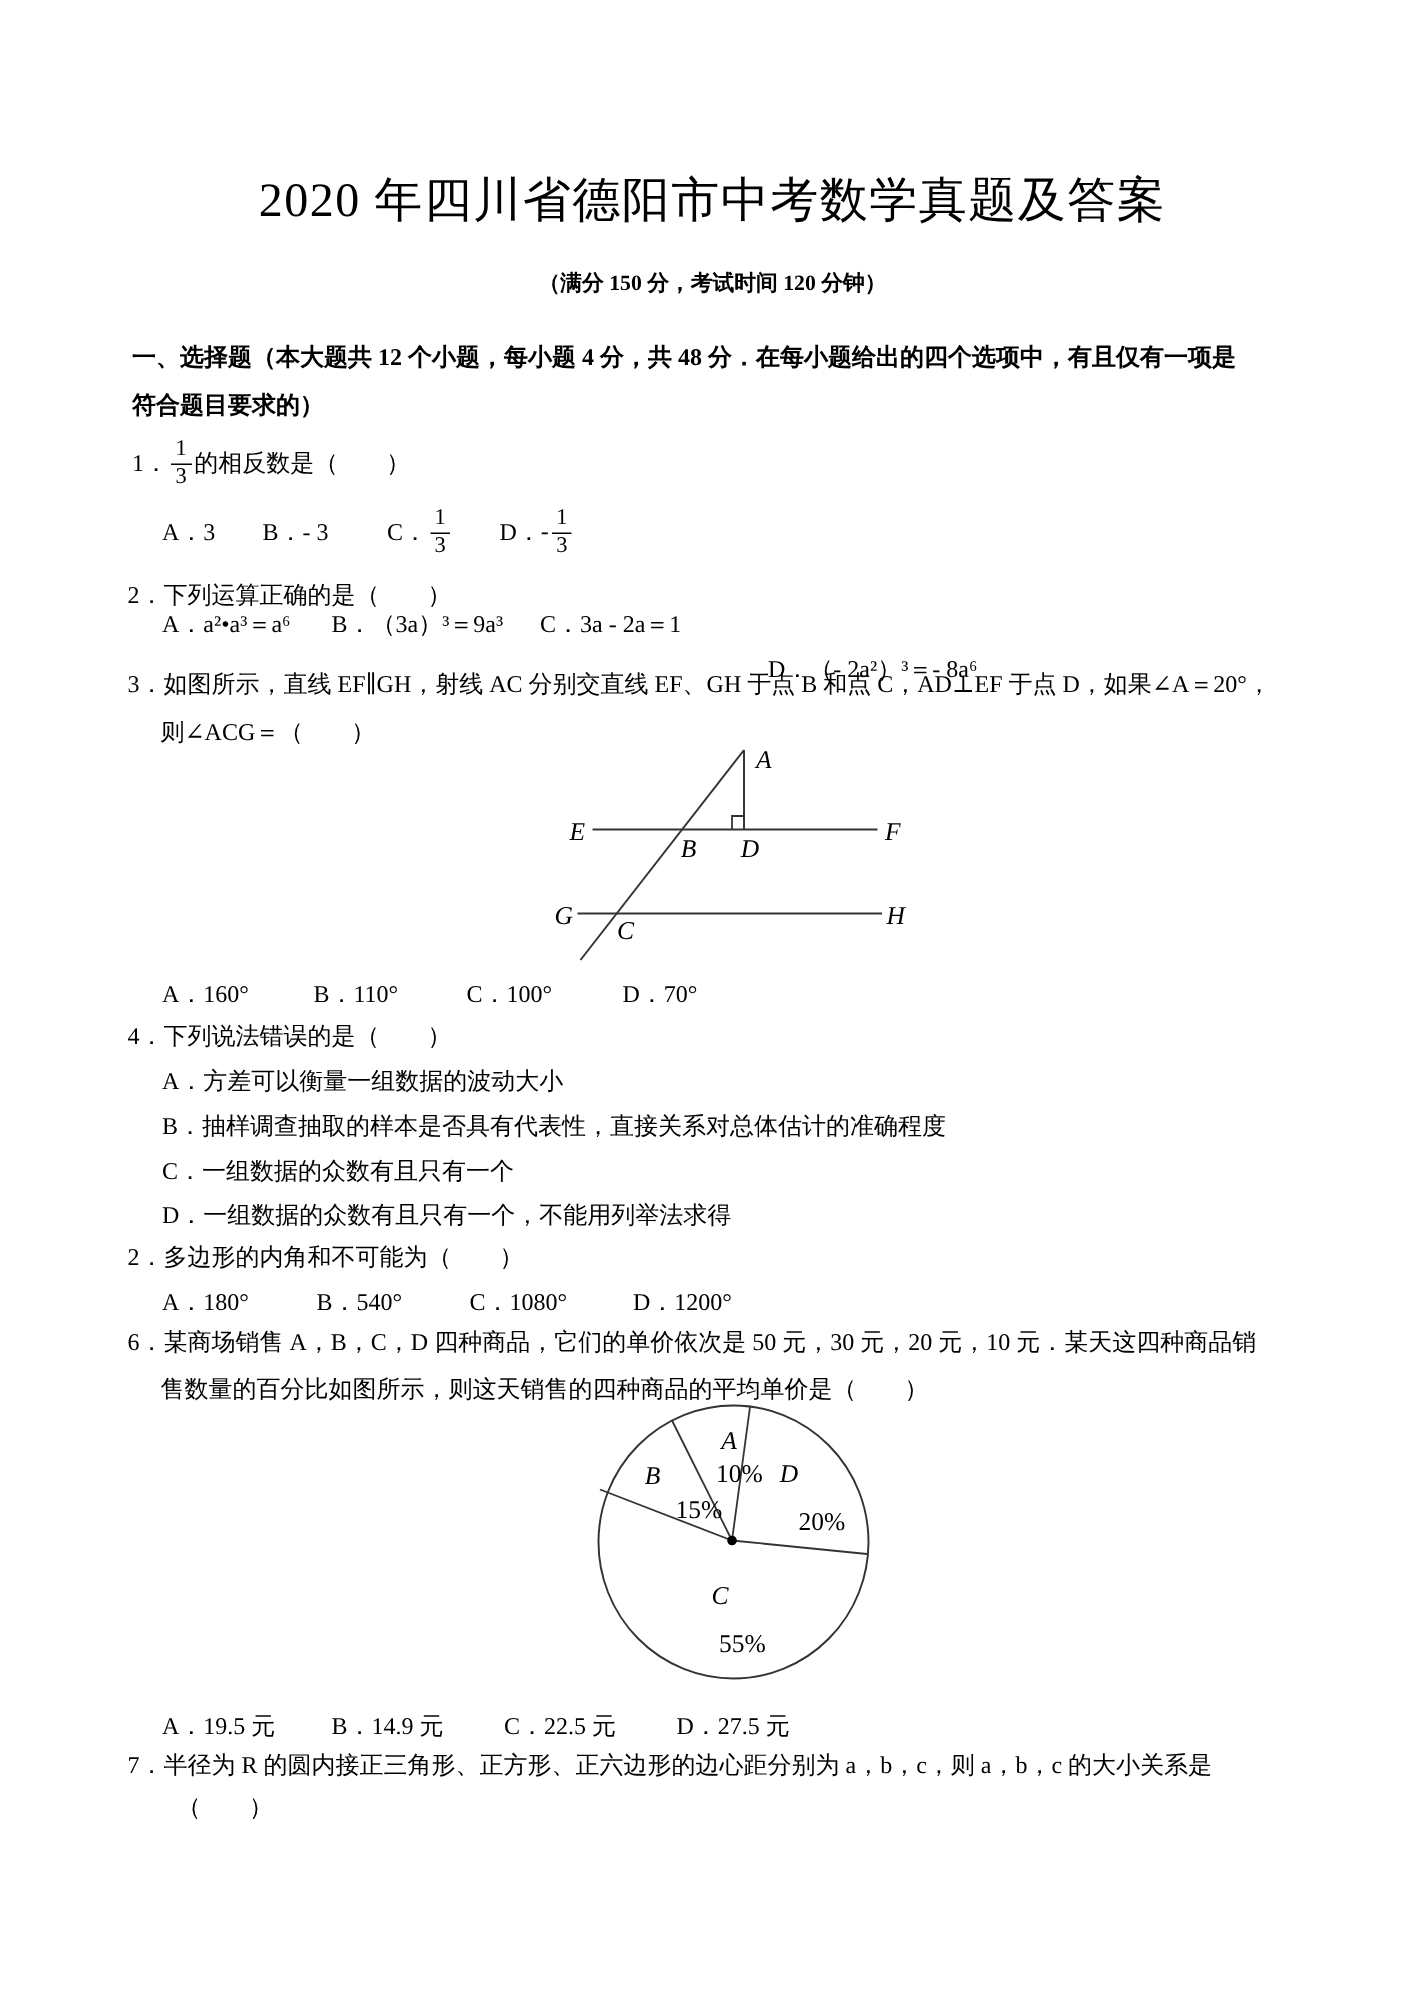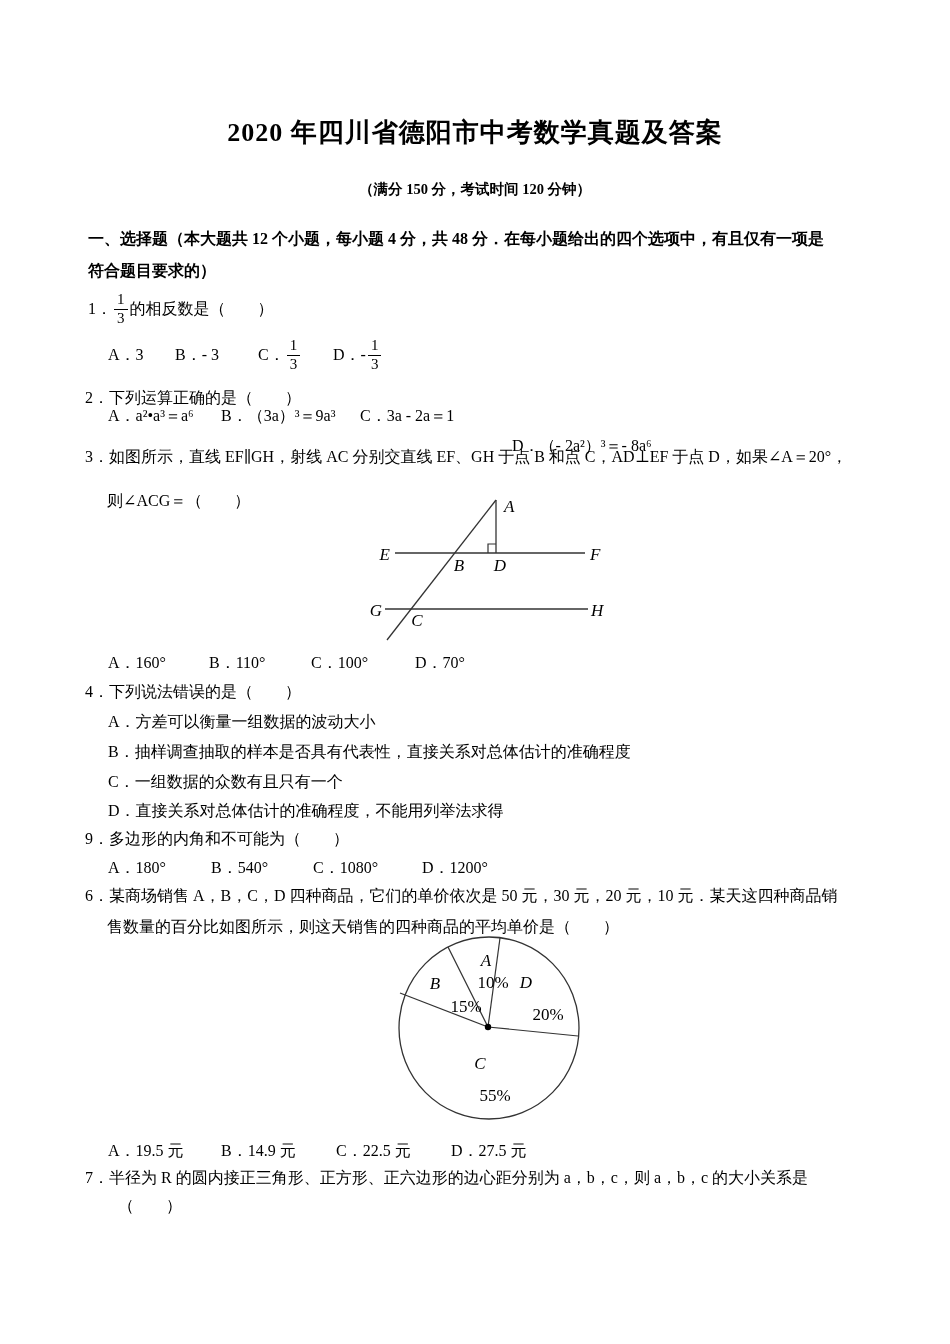--- a/index.html
+++ b/index.html
@@ -6,21 +6,21 @@
   .page{
     position:relative;
     width:950px;height:1344px;
     background:#fff;color:#000;
     font-family:"Liberation Serif","DejaVu Serif",serif;
     font-size:16px;
     overflow:hidden;
   }
   .line{position:absolute;white-space:pre;line-height:22px;}
   .center{left:0;width:100%;text-align:center;}
-  .title{font-size:26px;font-weight:bold;letter-spacing:1px;}
+  .title{font-size:32px;font-weight:normal;letter-spacing:1px;}
   .subtitle{font-size:14.5px;font-weight:bold;}
   .bold{font-weight:bold;}
   .qrow{position:absolute;left:0;width:100%;height:46px;}
   .qrow .opt{position:absolute;top:0;height:100%;display:flex;align-items:center;white-space:pre;}
   .fracline{position:absolute;display:flex;align-items:center;white-space:pre;}
   .frac{display:inline-flex;flex-direction:column;align-items:center;line-height:1.05;font-size:15px;margin:0 2px;}
   .frac .num{border-bottom:1.3px solid #000;padding:0 3px 1px 3px;}
   .frac .den{padding-top:1px;}
   svg text{font-family:"Liberation Serif","DejaVu Serif",serif;}
   .figlabel{font-style:italic;font-size:17px;}
@@ -50,21 +50,21 @@
 
   <div class="line" style="top:387px;left:85px;">2．下列运算正确的是（　　）</div>
   <div class="qrow" style="top:402px;height:28px;">
     <span class="opt" style="left:108px;">A．a²•a³＝a⁶</span>
     <span class="opt" style="left:221px;">B．（3a）³＝9a³</span>
     <span class="opt" style="left:360px;">C．3a - 2a＝1</span>
     <span class="opt" style="left:512px;margin-top:30px;">D．（- 2a²）³＝- 8a⁶</span>
   </div>
 
   <div class="line" style="top:446px;left:85px;">3．如图所示，直线 EF∥GH，射线 AC 分别交直线 EF、GH 于点 B 和点 C，AD⊥EF 于点 D，如果∠A＝20°，</div>
-  <div class="line" style="top:478px;left:107px;margin-top:12px;">则∠ACG＝（　　）</div>
+  <div class="line" style="top:478px;left:107px;">则∠ACG＝（　　）</div>
 
   <svg style="position:absolute;left:360px;top:488px;" width="260" height="162" viewBox="0 0 260 162">
     <line x1="35" y1="65" x2="225" y2="65" stroke="#333" stroke-width="1.3"></line>
     <line x1="25" y1="121" x2="228" y2="121" stroke="#333" stroke-width="1.3"></line>
     <line x1="136" y1="12" x2="27" y2="152" stroke="#333" stroke-width="1.3"></line>
     <line x1="136" y1="12" x2="136" y2="65" stroke="#333" stroke-width="1.3"></line>
     <polyline points="128,65 128,56 136,56" fill="none" stroke="#333" stroke-width="1.2"></polyline>
     <text class="figlabel" x="144" y="24">A</text>
     <text class="figlabel" x="30" y="72" text-anchor="end">E</text>
     <text class="figlabel" x="99" y="83" text-anchor="middle">B</text>
@@ -79,23 +79,23 @@
     <span class="opt" style="left:108px;">A．160°</span>
     <span class="opt" style="left:209px;">B．110°</span>
     <span class="opt" style="left:311px;">C．100°</span>
     <span class="opt" style="left:415px;">D．70°</span>
   </div>
 
   <div class="line" style="top:681px;left:85px;">4．下列说法错误的是（　　）</div>
   <div class="line" style="top:711px;left:108px;">A．方差可以衡量一组数据的波动大小</div>
   <div class="line" style="top:741px;left:108px;">B．抽样调查抽取的样本是否具有代表性，直接关系对总体估计的准确程度</div>
   <div class="line" style="top:771px;left:108px;">C．一组数据的众数有且只有一个</div>
-  <div class="line" style="top:800px;left:108px;">D．直接关系对总体估计的准确程度，不能用列举法求得</div>
+  <div class="line" style="top:800px;left:108px;">D．一组数据的众数有且只有一个，不能用列举法求得</div>
 
-  <div class="line" style="top:828px;left:85px;">9．多边形的内角和不可能为（　　）</div>
+  <div class="line" style="top:828px;left:85px;">2．多边形的内角和不可能为（　　）</div>
   <div class="qrow" style="top:856px;height:24px;font-family:Liberation Serif, serif;">
     <span class="opt" style="left:108px;">A．180°</span>
     <span class="opt" style="left:211px;">B．540°</span>
     <span class="opt" style="left:313px;">C．1080°</span>
     <span class="opt" style="left:422px;">D．1200°</span>
   </div>
 
   <div class="line" style="top:885px;left:85px;">6．某商场销售 A，B，C，D 四种商品，它们的单价依次是 50 元，30 元，20 元，10 元．某天这四种商品销</div>
   <div class="line" style="top:916px;left:107px;">售数量的百分比如图所示，则这天销售的四种商品的平均单价是（　　）</div>
 

